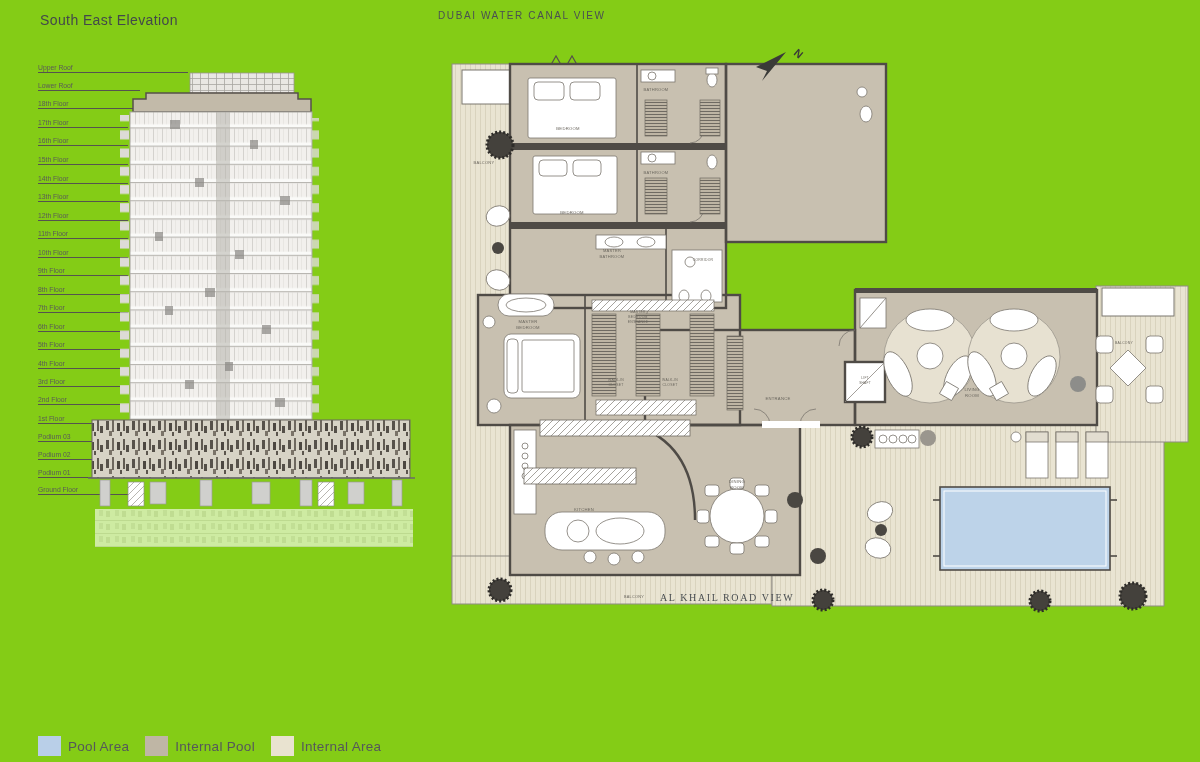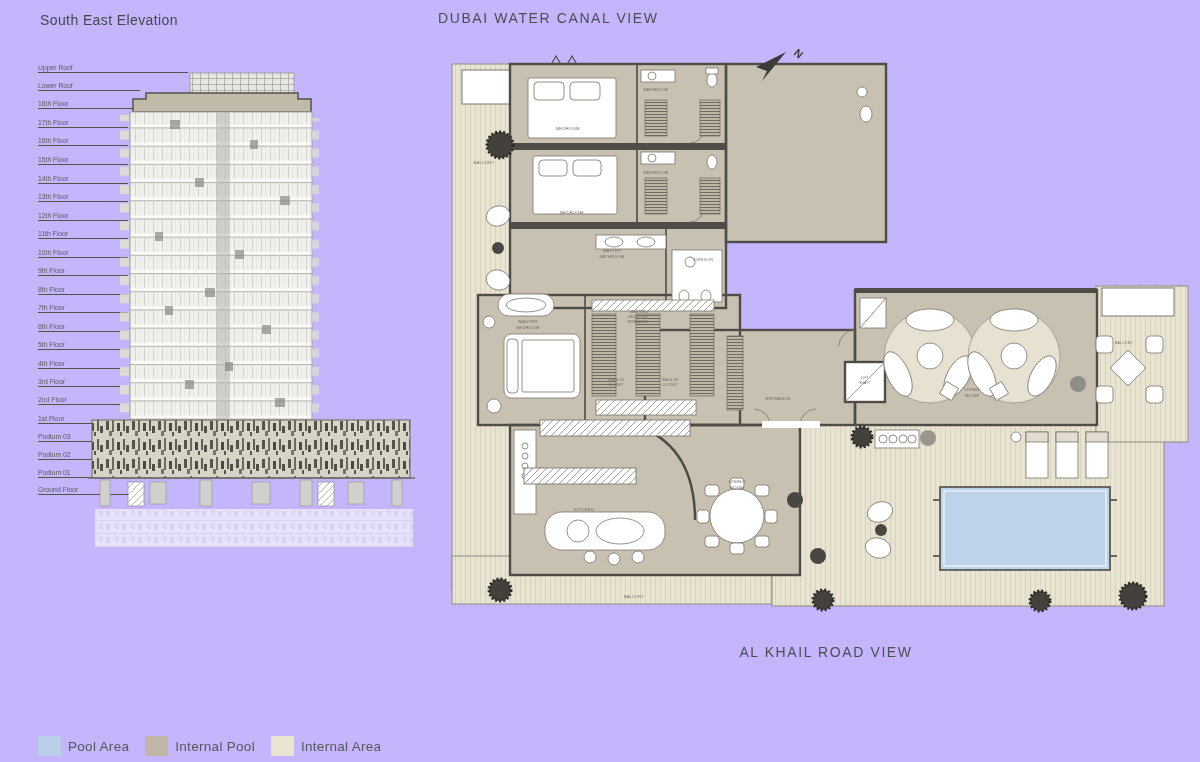--- a/index.html
+++ b/index.html
@@ -1,19 +1,19 @@
 <!DOCTYPE html>
 <html><head>
 <meta charset="utf-8">
 <style>
   html,body{margin:0;padding:0;background:#fff;}
-  #stage{position:relative;width:1200px;height:762px;background:#c4b5fd;overflow:hidden;
+  #stage{position:relative;width:1200px;height:762px;background:#84cc16;overflow:hidden;
          font-family:"Liberation Sans","DejaVu Sans",sans-serif;}
   .sec-title{position:absolute;color:#43484b;font-size:14px;letter-spacing:.4px;}
-  .plan-title{position:absolute;color:#4a4f52;font-size:14px;letter-spacing:1.6px;}
+  .plan-title{position:absolute;color:#4a4f52;font-size:10px;letter-spacing:1.6px;}
   
   .fr{position:absolute;left:38px;height:11px;border-bottom:1px solid #55534f;
       font-size:6.8px;color:#5a5a58;line-height:13px;white-space:nowrap;}
   svg text{font-family:"Liberation Sans","DejaVu Sans",sans-serif;}
   .pl{fill:#6b675f;text-anchor:middle;letter-spacing:.25px;}
   .fw{stroke:#7b766e;stroke-width:.8;fill:#ffffff;}
   .fwn{stroke:#7b766e;stroke-width:.8;fill:none;}
   .wall{fill:none;stroke:#4f4b46;stroke-width:2.4;}
   .thin{fill:none;stroke:#4f4b46;stroke-width:1.6;}
   .tree{fill:#44413c;stroke:#2e2c29;stroke-width:3;stroke-dasharray:2 2;}
@@ -403,21 +403,21 @@
     <text class="pl" x="865" y="384" font-size="3.2">SHAFT</text>
     <text class="pl" x="972" y="391" font-size="4.2">LIVING</text>
     <text class="pl" x="972" y="397" font-size="4.2">ROOM</text>
     <text class="pl" x="584" y="511" font-size="4.2">KITCHEN</text>
     <text class="pl" x="737" y="483" font-size="4.2">DINING</text>
     <text class="pl" x="737" y="489" font-size="4.2">ROOM</text>
     <text class="pl" x="634" y="598" font-size="3.8">BALCONY</text>
     <text class="pl" x="1124" y="344" font-size="3.4">BALCONY</text>
   </svg>
 
-  <div class="plan-title" style="left:660px;top:644px;width:332px;text-align:center;">AL KHAIL ROAD VIEW</div>
+  <div class="plan-title" style="left:660px;top:592px;width:332px;text-align:left;font-family:Liberation Serif, serif;">AL KHAIL ROAD VIEW</div>
 
   <div class="legend">
     <div class="leg-item">
       <div class="leg-swatch" style="background: rgb(185, 207, 232);"></div>
       <div class="leg-label">Pool Area</div>
     </div>
     <div class="leg-item">
       <div class="leg-swatch" style="background: rgb(191, 182, 165);"></div>
       <div class="leg-label">Internal Pool</div>
     </div>

